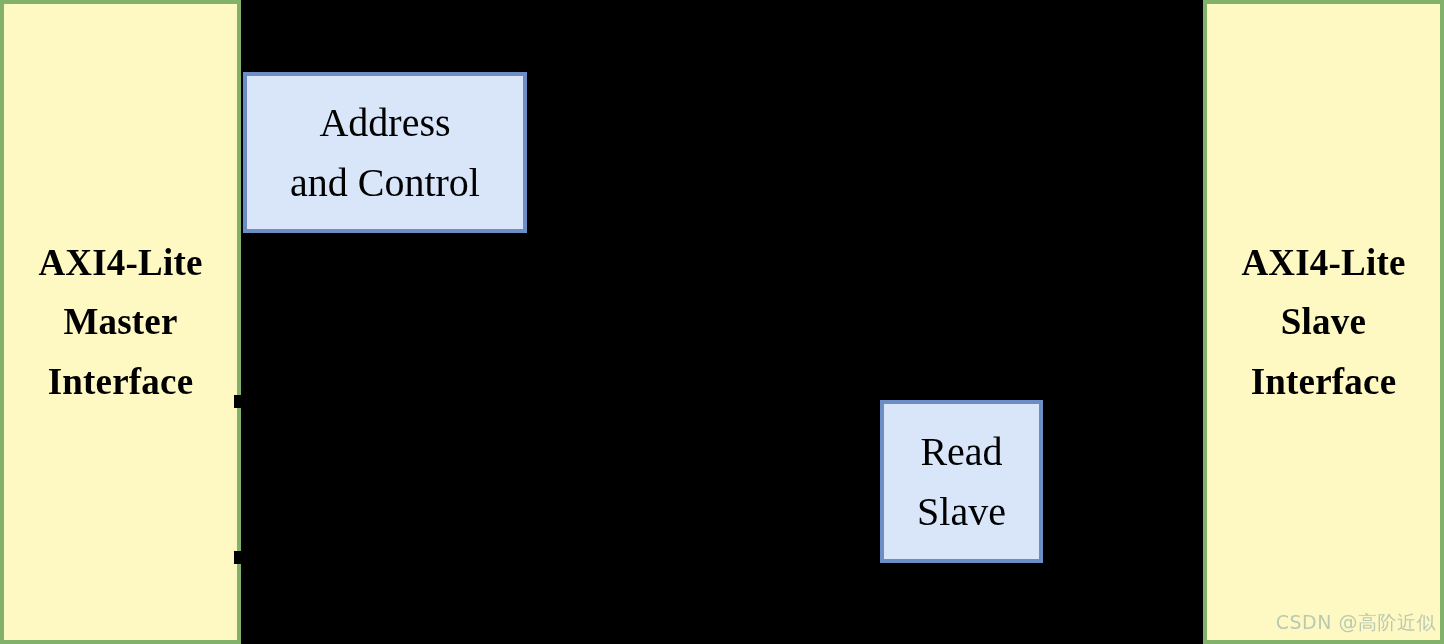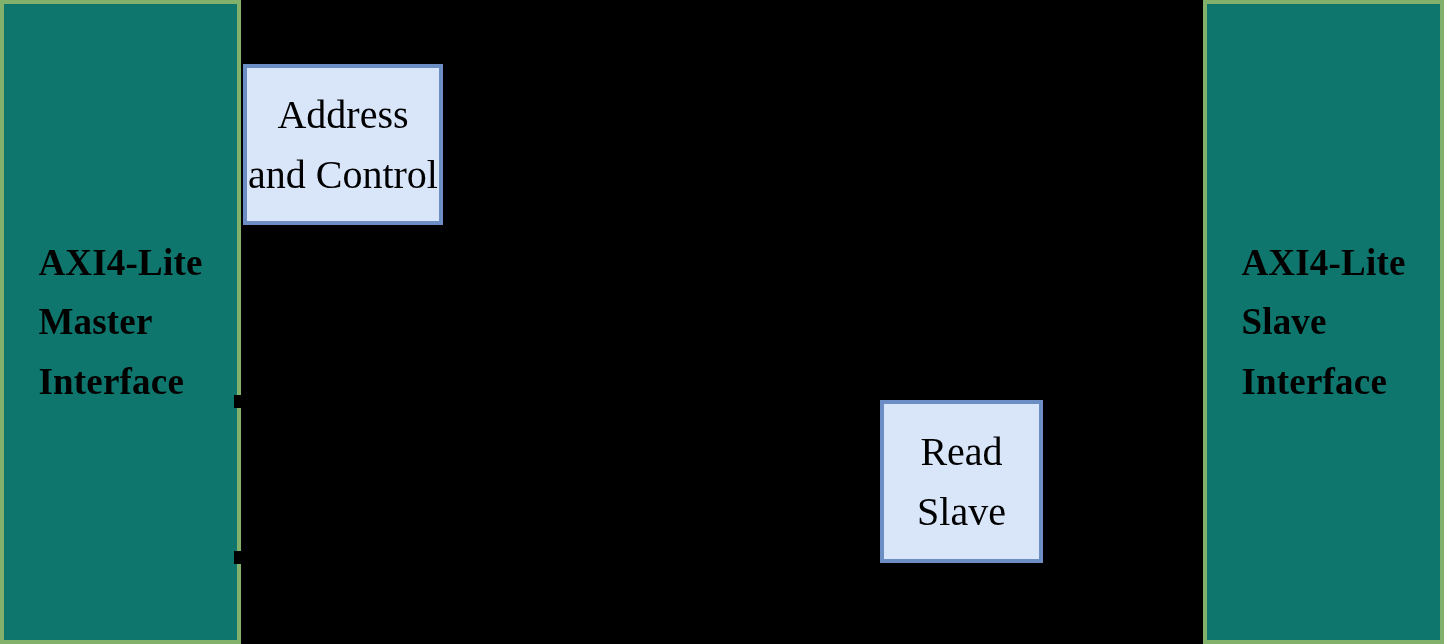--- a/index.html
+++ b/index.html
@@ -12,27 +12,27 @@
     width: 1444px;
     height: 644px;
     background: #000000;
     overflow: hidden;
     font-family: "Liberation Serif", "DejaVu Serif", serif;
   }
 
   
   .panel {
     position: absolute;
-    background: #0f766e;
+    background: #fef9c3;
     border: 4px solid #81b16a;
     box-sizing: border-box;
     display: flex;
     align-items: center;
     justify-content: center;
-    text-align: left;
+    text-align: center;
   }
   .panel-label {
     font-family: "Liberation Serif", "DejaVu Serif", serif;
     font-weight: bold;
     font-size: 37px;
     line-height: 1.6;
     color: #000000;
     white-space: pre-line;
     letter-spacing: 0.2px;
   }
@@ -65,22 +65,22 @@
     font-family: "Liberation Serif", "DejaVu Serif", serif;
     font-weight: normal;
     font-size: 40px;
     line-height: 1.5;
     color: #000000;
     white-space: pre-line;
   }
 
   #box-address-control {
     left: 243px;
-    top: 64px;
-    width: 200px;
+    top: 72px;
+    width: 284px;
     height: 161px;
   }
   #box-address-control .channel-label {
     
     width: 260px;
   }
 
   #box-read-data {
     left: 880px;
     top: 400px;
@@ -136,14 +136,15 @@
 Slave</span>
   </div>
 
   <div class="tick" style="left:234px; top:395px;"></div>
   <div class="tick" style="left:234px; top:551px;"></div>
   <div class="tick" style="left:1194px; top:75px;"></div>
   <div class="tick" style="left:1194px; top:235px;"></div>
   <div class="tick" style="left:1194px; top:395px;"></div>
   <div class="tick" style="left:1194px; top:551px;"></div>
 
+  <div id="watermark">CSDN @高阶近似</div>
 
 </div>
 
 </body></html>

